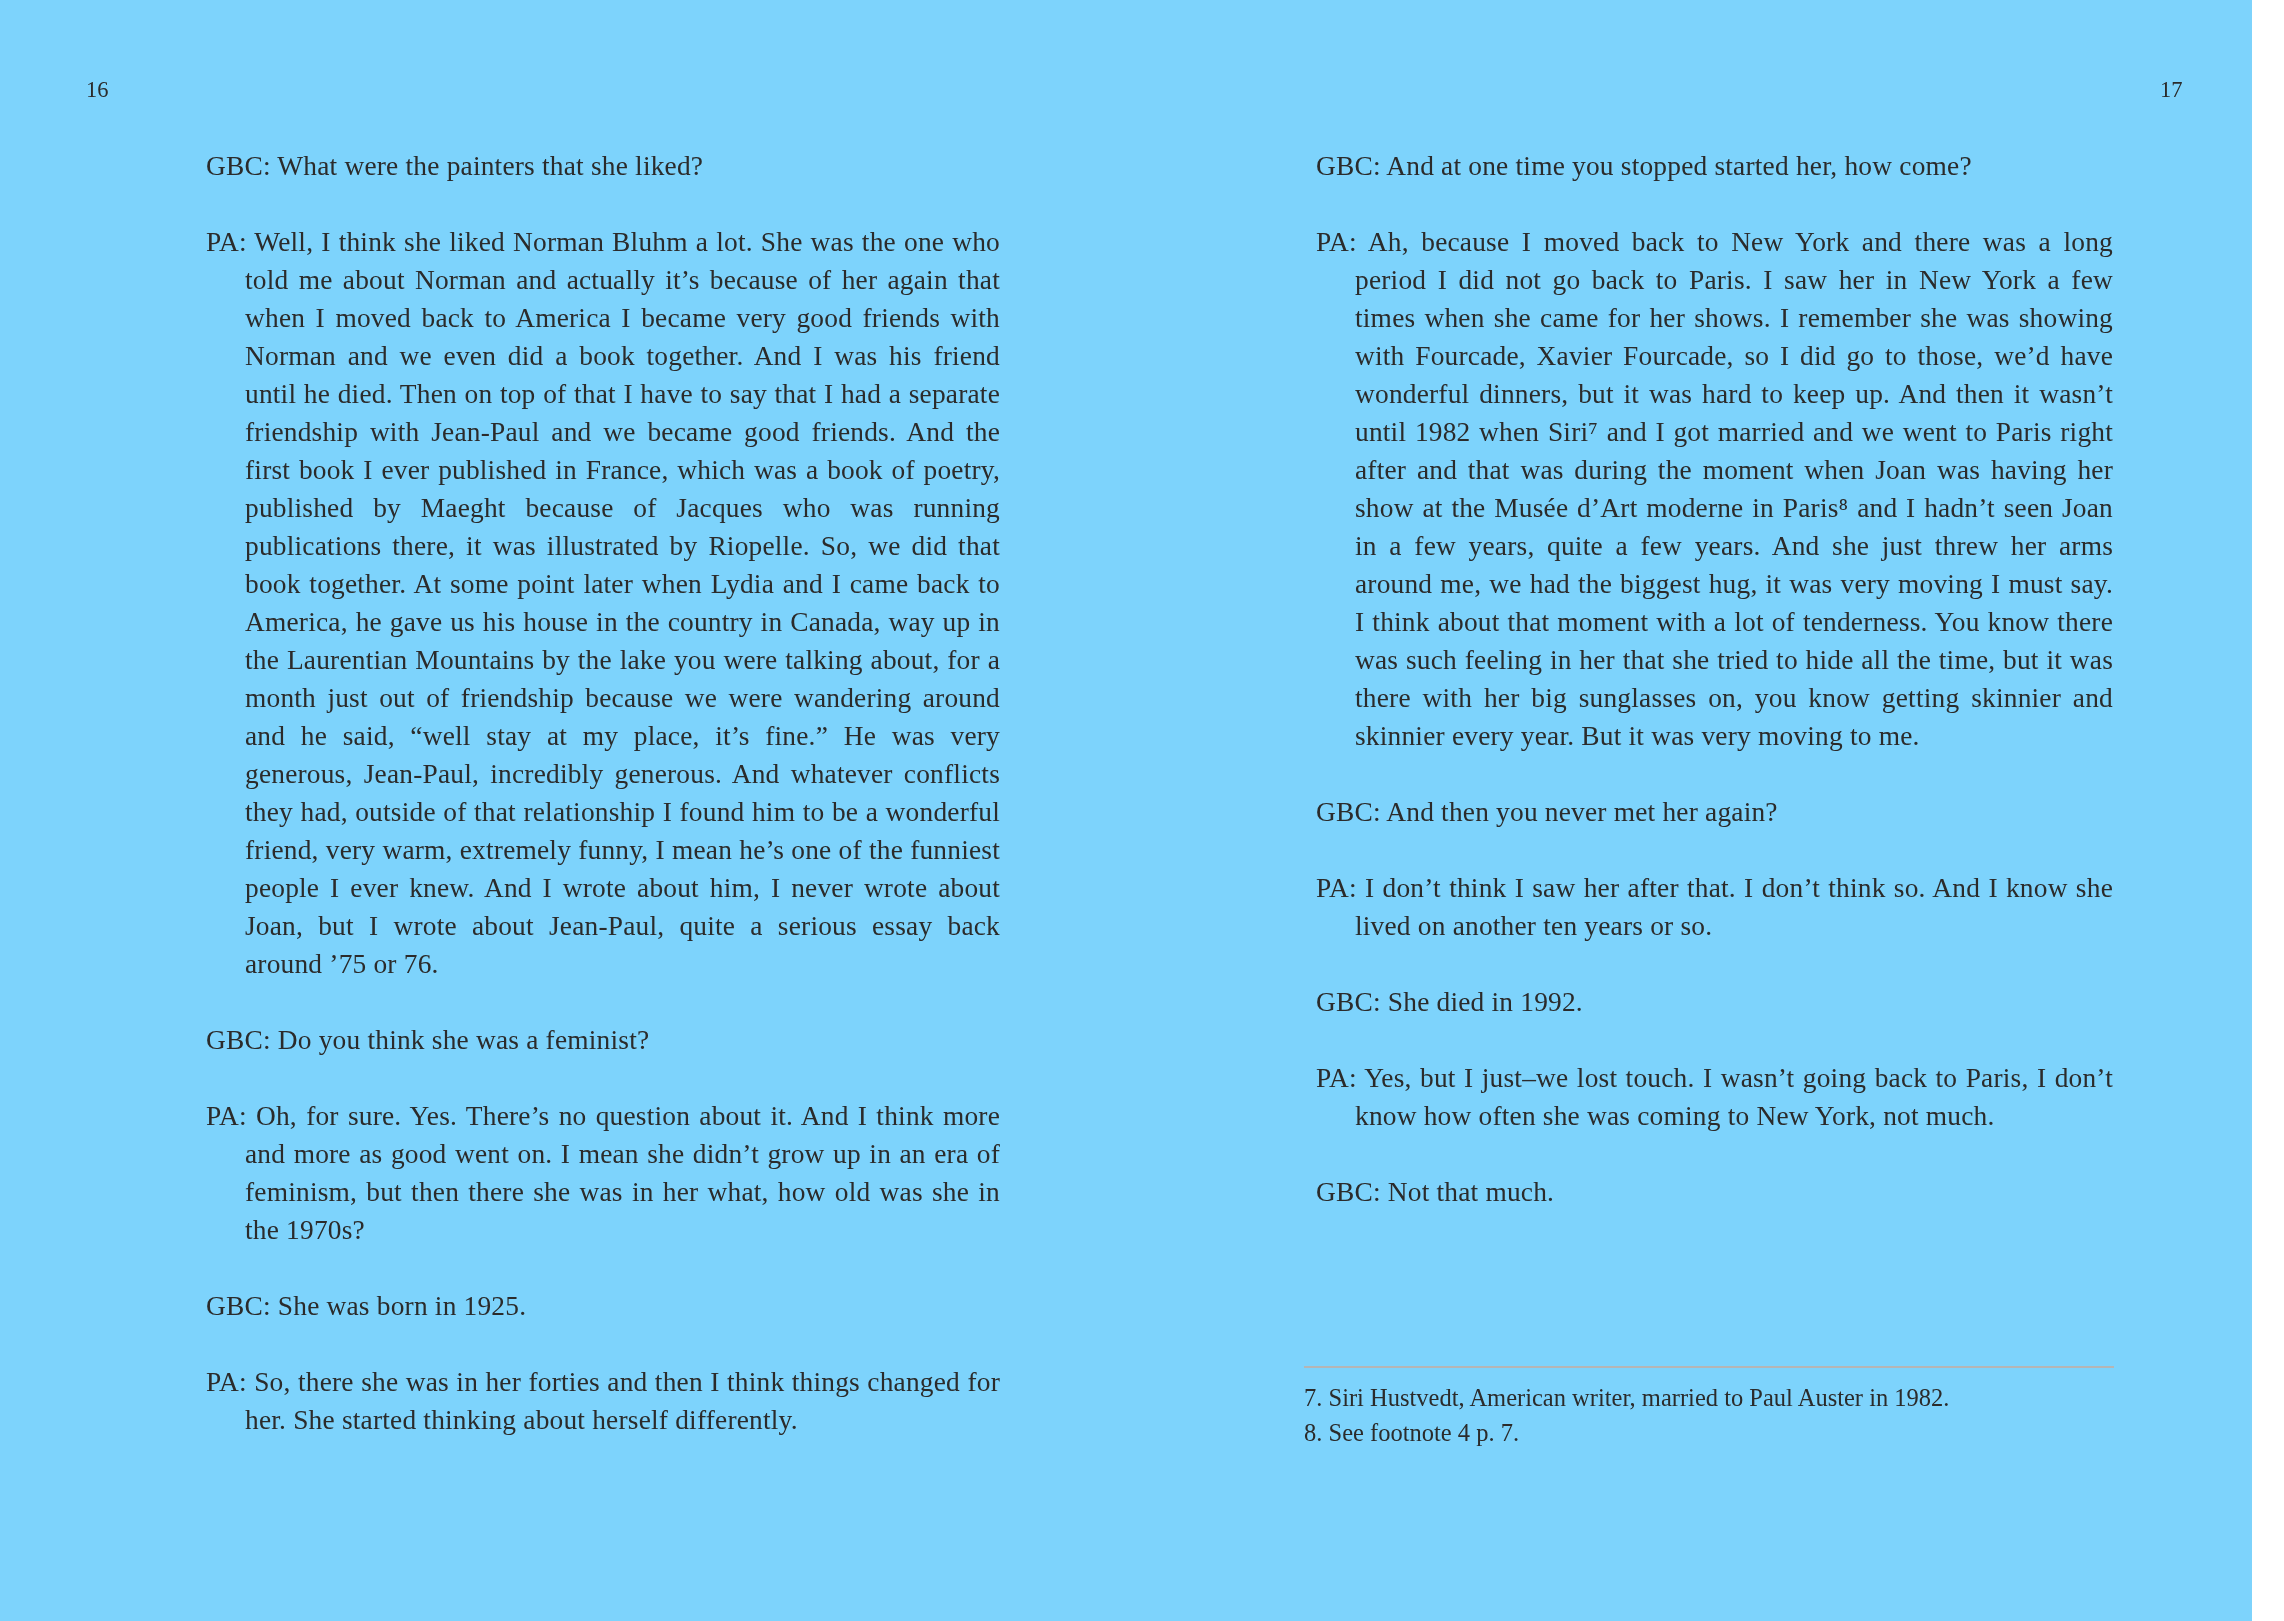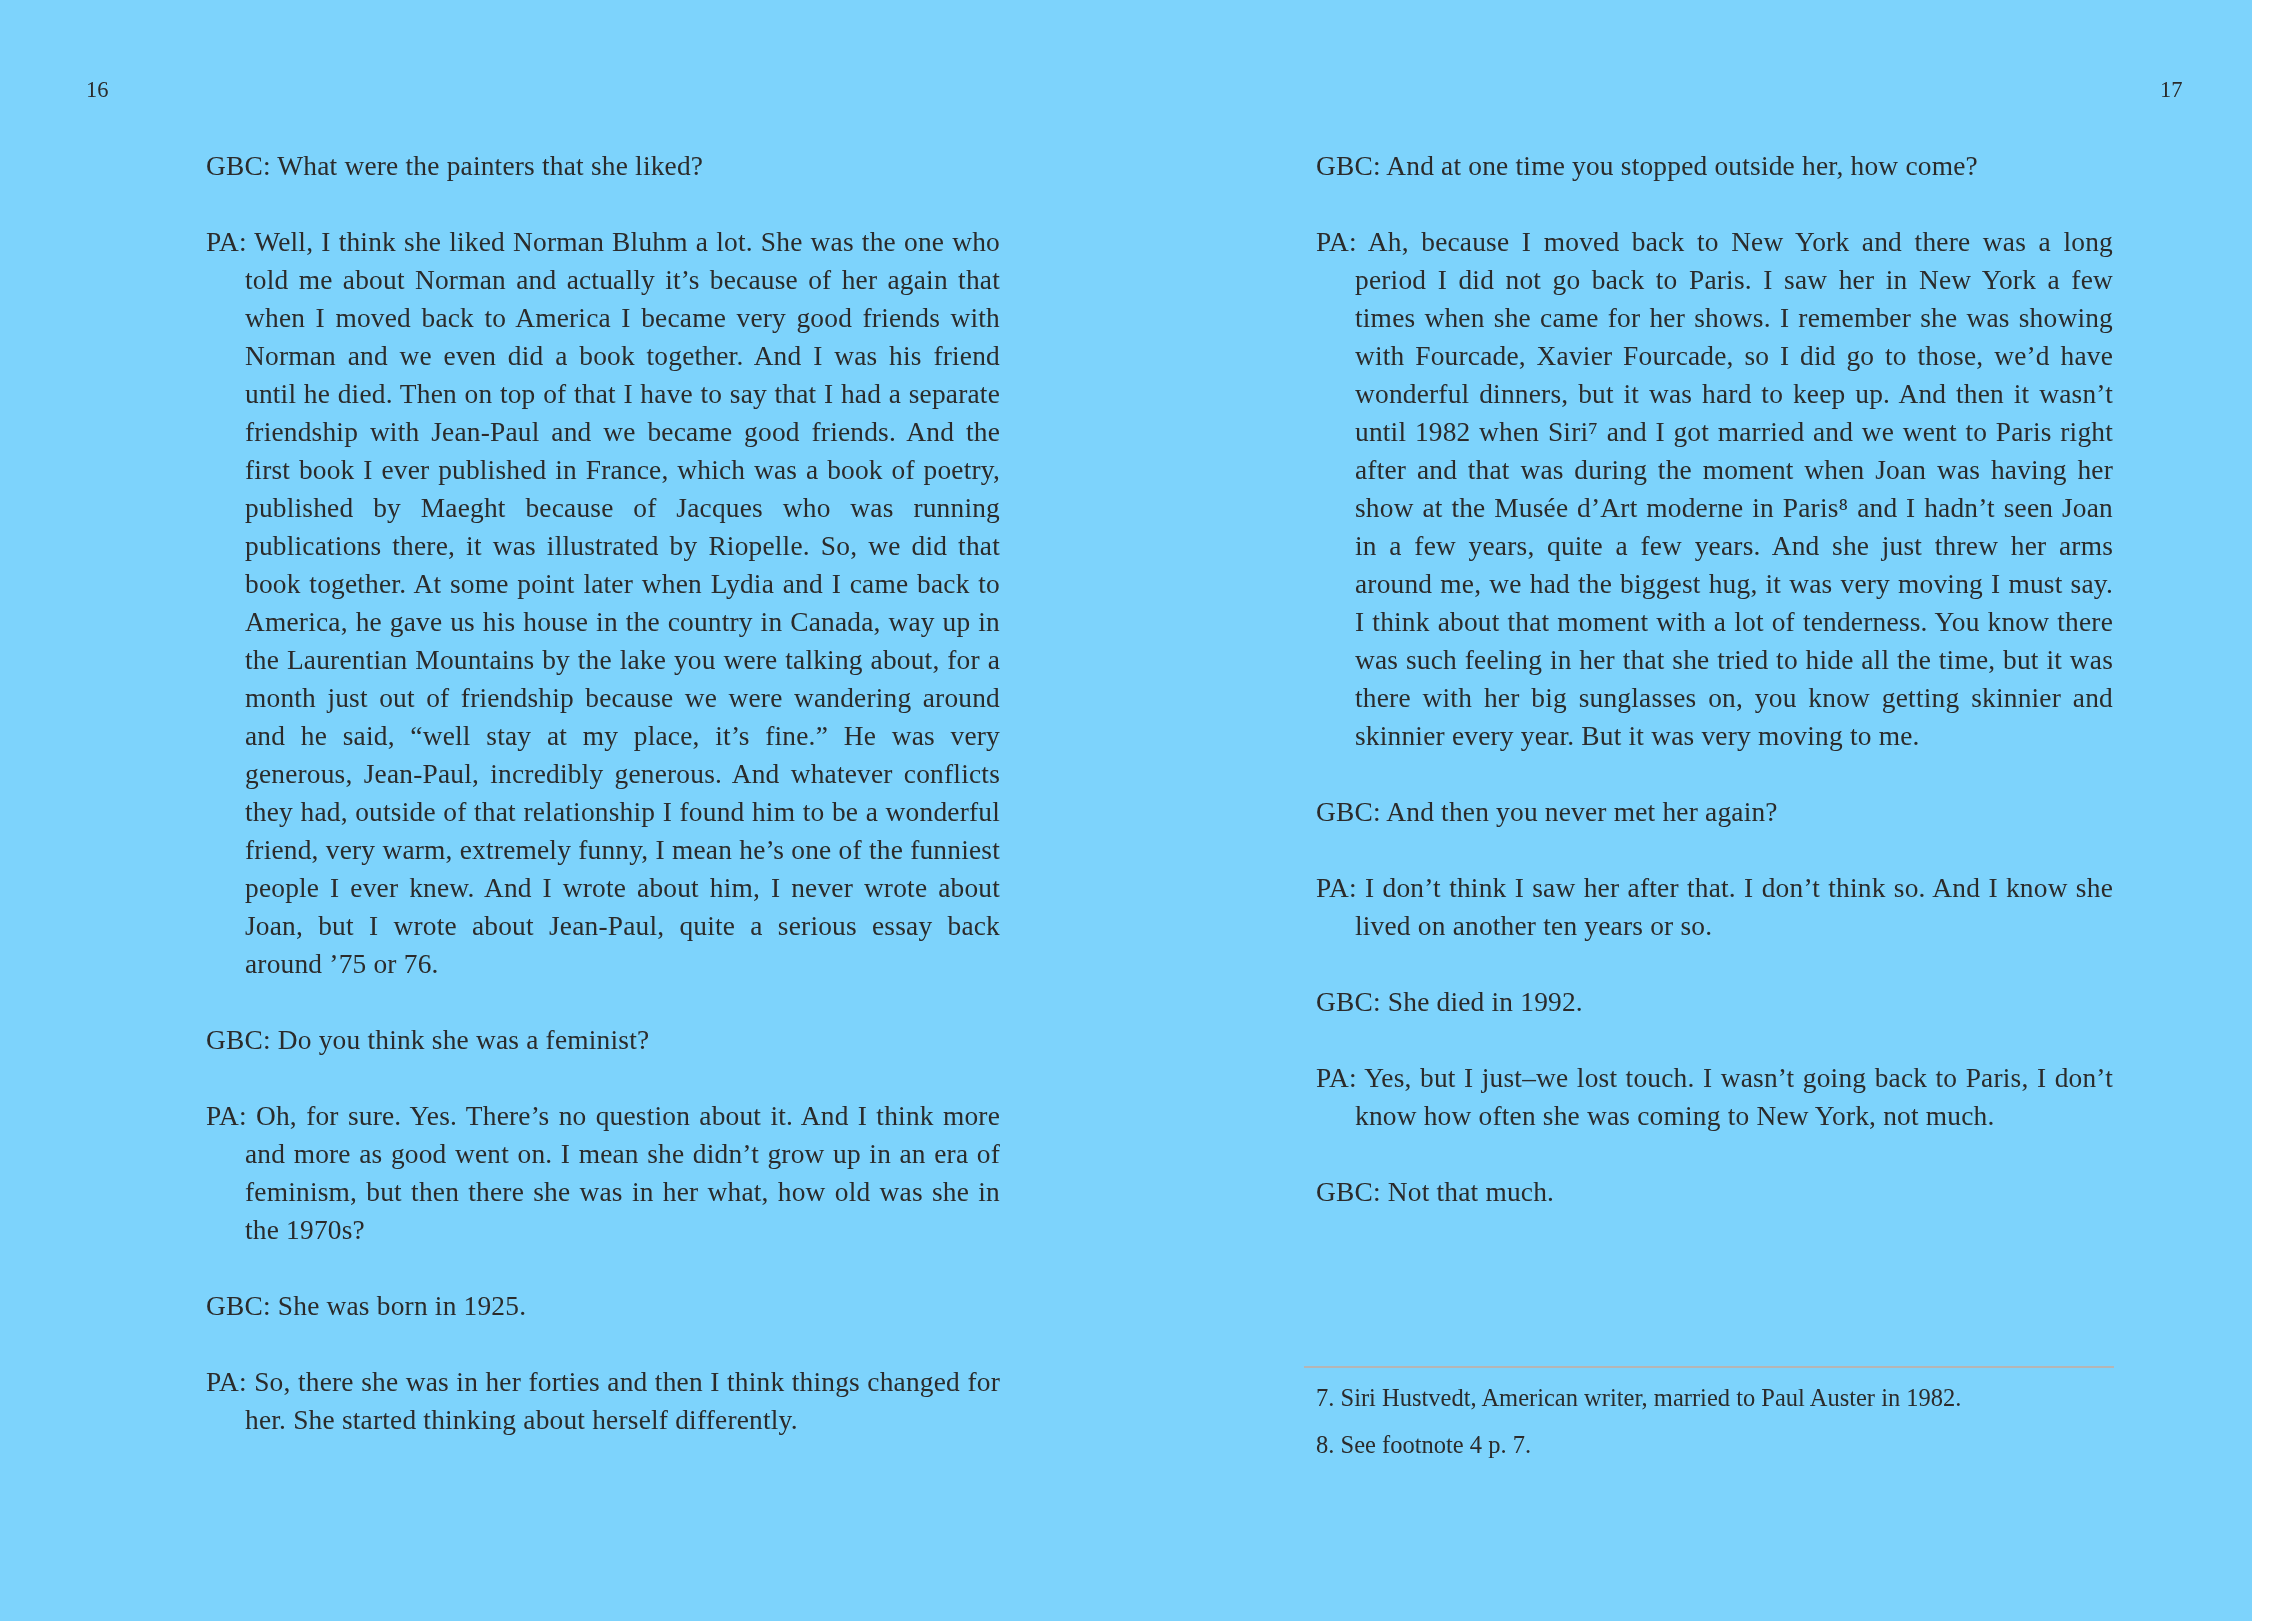--- a/index.html
+++ b/index.html
@@ -49,21 +49,21 @@
     width: 810px;
   }
   .footnote-rule {
     border: none;
     border-top: 2px solid #b5b5b5;
     margin: 0 0 11.8px 0;
   }
   .footnote {
     font-size: 24.5px;
     line-height: 35px;
-    margin: 12px;
+    margin: 0;
     color: #2b2b2b;
   }
 </style>
 </head>
 <body>
 
 <div class="spread">
 
   <div class="page-number page-number-left">16</div>
 
@@ -72,21 +72,21 @@
   <div class="text-col text-col-left">
     <p class="para"><span class="speaker">GBC:</span> <span>What were the painters that she liked?</span></p>
     <p class="para"><span class="speaker">PA:</span> <span>Well, I think she liked Norman Bluhm a lot. She was the one who told me about Norman and actually it’s because of her again that when I moved back to America I became very good friends with Norman and we even did a book together. And I was his friend until he died. Then on top of that I have to say that I had a separate friendship with Jean-Paul and we became good friends. And the first book I ever published in France, which was a book of poetry, published by Maeght because of Jacques who was running publications there, it was illustrated by Riopelle. So, we did that book together. At some point later when Lydia and I came back to America, he gave us his house in the country in Canada, way up in the Laurentian Mountains by the lake you were talking about, for a month just out of friendship because we were wandering around and he said, “well stay at my place, it’s fine.” He was very generous, Jean-Paul, incredibly generous. And whatever conflicts they had, outside of that relationship I found him to be a wonderful friend, very warm, extremely funny, I mean he’s one of the funniest people I ever knew. And I wrote about him, I never wrote about Joan, but I wrote about Jean-Paul, quite a serious essay back around ’75 or 76.</span></p>
     <p class="para"><span class="speaker">GBC:</span> <span>Do you think she was a feminist?</span></p>
     <p class="para"><span class="speaker">PA:</span> <span>Oh, for sure. Yes. There’s no question about it. And I think more and more as good went on. I mean she didn’t grow up in an era of feminism, but then there she was in her what, how old was she in the 1970s?</span></p>
     <p class="para"><span class="speaker">GBC:</span> <span>She was born in 1925.</span></p>
     <p class="para"><span class="speaker">PA:</span> <span>So, there she was in her forties and then I think things changed for her. She started thinking about herself differently.</span></p>
   </div>
 
   <div class="text-col text-col-right">
-    <p class="para"><span class="speaker">GBC:</span> <span>And at one time you stopped outside her, how come?</span></p>
+    <p class="para"><span class="speaker">GBC:</span> <span>And at one time you stopped started her, how come?</span></p>
     <p class="para"><span class="speaker">PA:</span> <span>Ah, because I moved back to New York and there was a long period I did not go back to Paris. I saw her in New York a few times when she came for her shows. I remember she was showing with Fourcade, Xavier Fourcade, so I did go to those, we’d have wonderful dinners, but it was hard to keep up. And then it wasn’t until 1982 when Siri⁷ and I got married and we went to Paris right after and that was during the moment when Joan was having her show at the Musée d’Art moderne in Paris⁸ and I hadn’t seen Joan in a few years, quite a few years. And she just threw her arms around me, we had the biggest hug, it was very moving I must say. I think about that moment with a lot of tenderness. You know there was such feeling in her that she tried to hide all the time, but it was there with her big sunglasses on, you know getting skinnier and skinnier every year. But it was very moving to me.</span></p>
     <p class="para"><span class="speaker">GBC:</span> <span>And then you never met her again?</span></p>
     <p class="para"><span class="speaker">PA:</span> <span>I don’t think I saw her after that. I don’t think so. And I know she lived on another ten years or so.</span></p>
     <p class="para"><span class="speaker">GBC:</span> <span>She died in 1992.</span></p>
     <p class="para"><span class="speaker">PA:</span> <span>Yes, but I just–we lost touch. I wasn’t going back to Paris, I don’t know how often she was coming to New York, not much.</span></p>
     <p class="para"><span class="speaker">GBC:</span> <span>Not that much.</span></p>
   </div>
 
   <div class="footnote-block">
     <hr class="footnote-rule">

